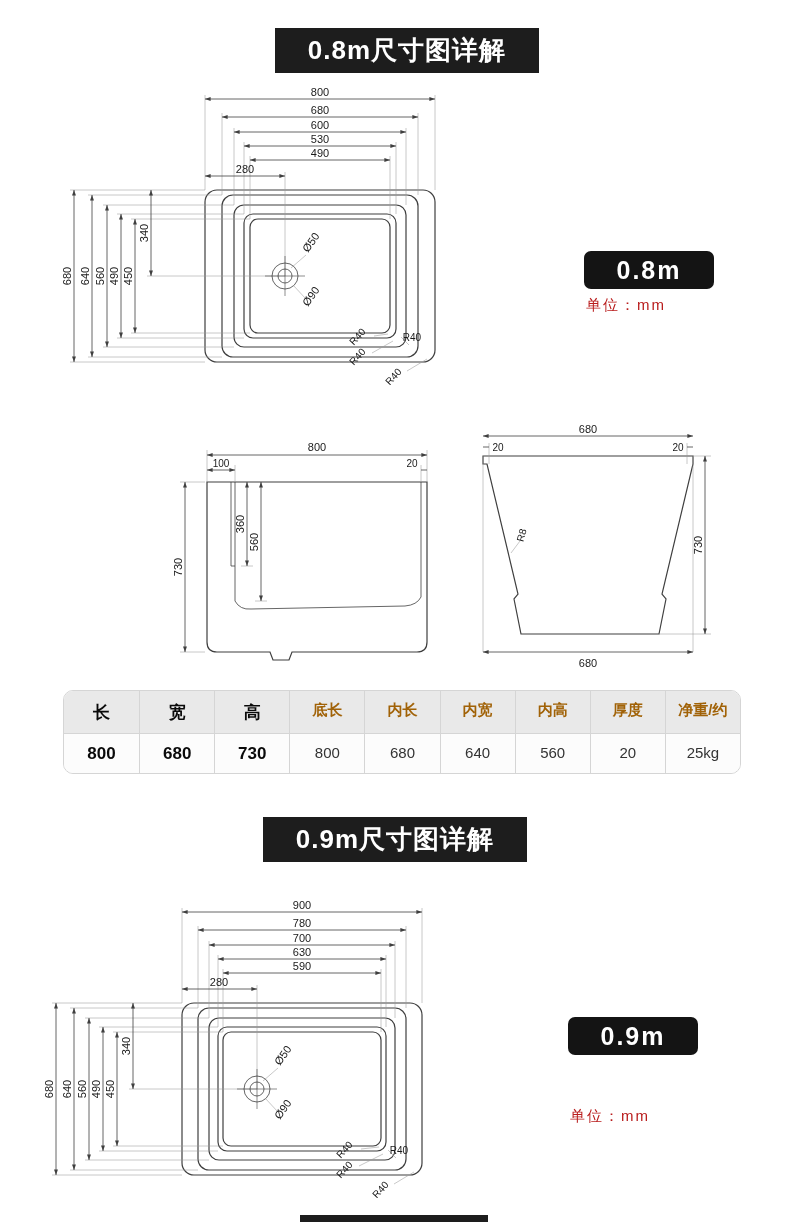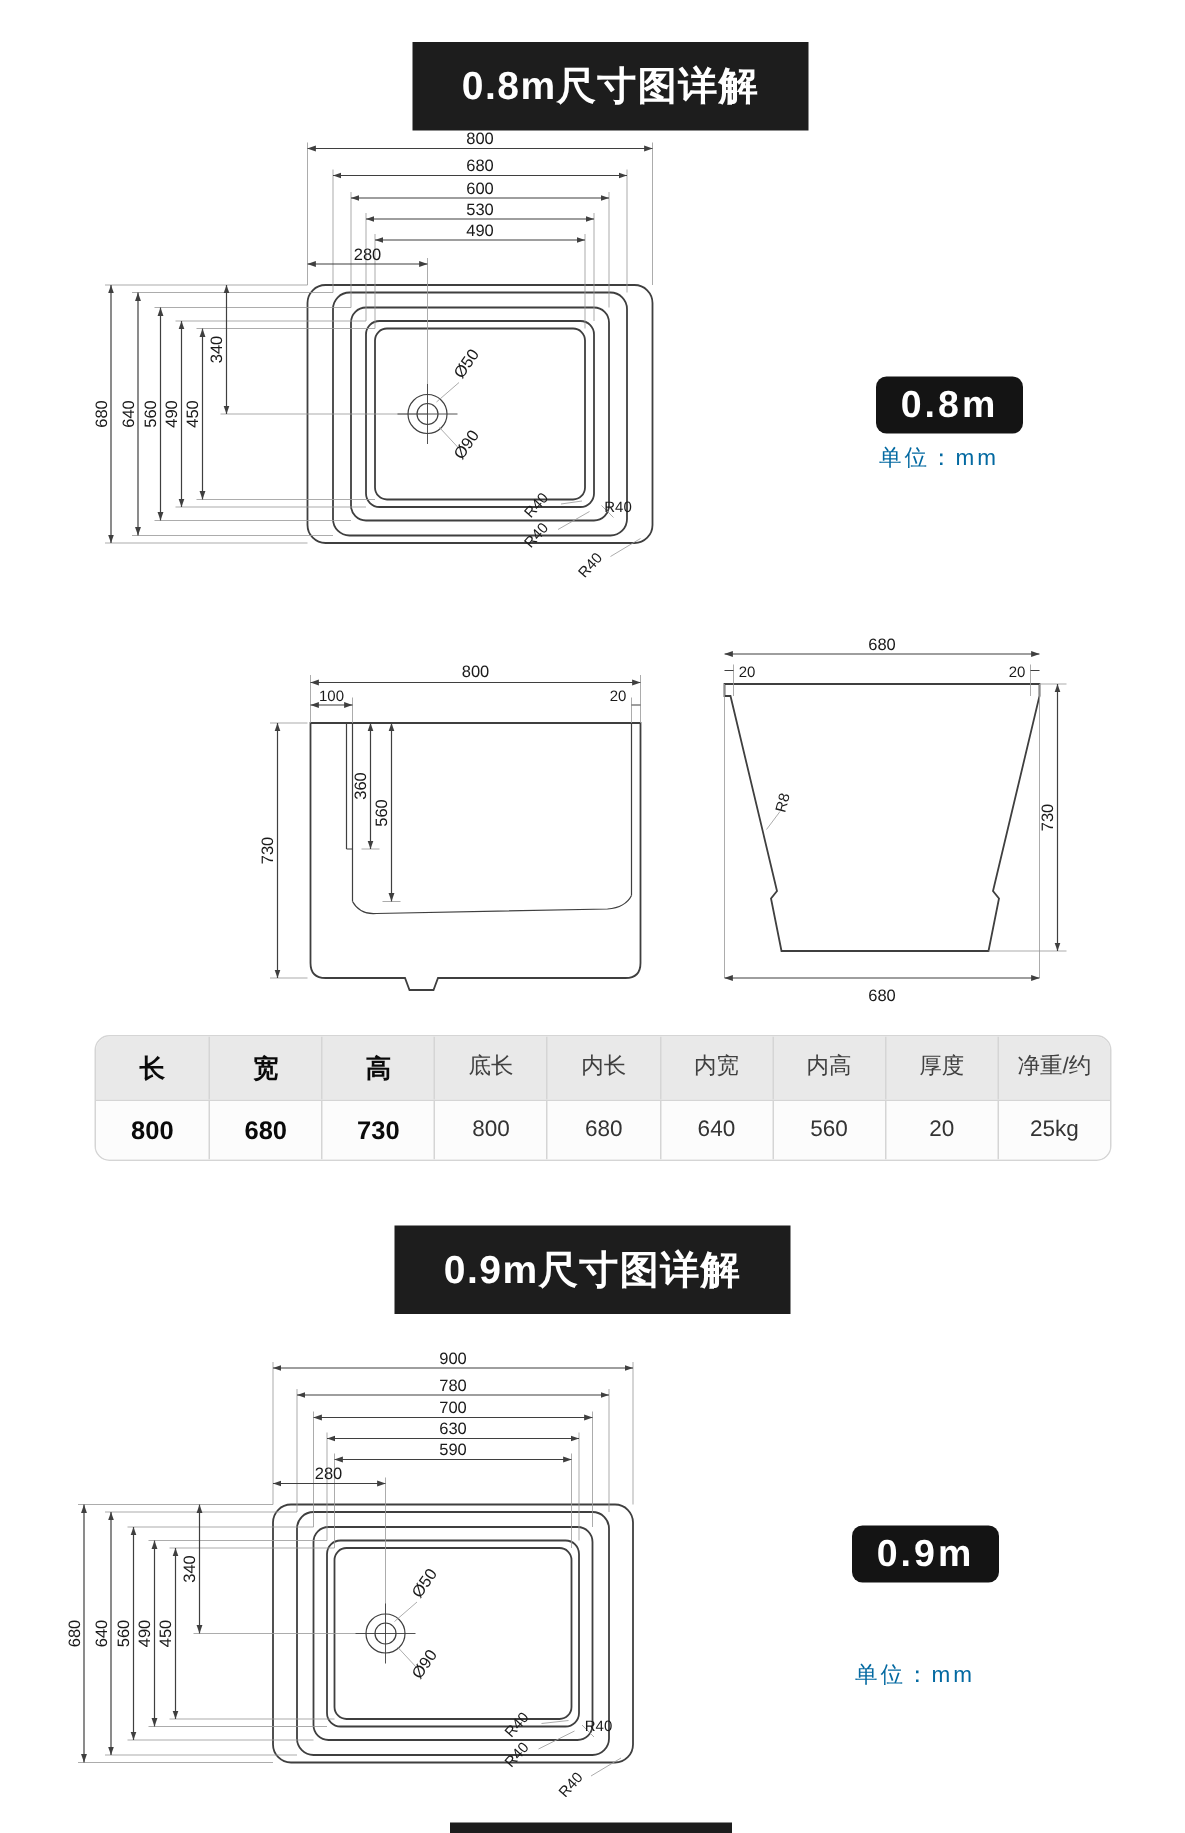--- a/index.html
+++ b/index.html
@@ -1,42 +1,42 @@
 <!DOCTYPE html>
 <html><head>
 <meta charset="utf-8">
 <style>
   * { margin:0; padding:0; box-sizing:border-box; }
   html,body { width:790px; height:1222px; }
   body { background:#fff; font-family:"Liberation Sans","DejaVu Sans",sans-serif; position:relative; overflow:hidden; }
   .abs { position:absolute; }
-  .banner { position:absolute; width:264px; height:59px; background:#1d1d1d; color:#fff;
+  .banner { position:absolute; width:264px; height:45px; background:#1d1d1d; color:#fff;
             display:flex; align-items:center; justify-content:center;
             font-size:26px; font-weight:700; letter-spacing:1px; }
-  .badge { position:absolute; width:98px; height:38px; background:#141414; color:#fff;
+  .badge { position:absolute; width:130px; height:38px; background:#141414; color:#fff;
            border-radius:7px; display:flex; align-items:center; justify-content:center;
            font-size:25px; font-weight:700; letter-spacing:2px; }
-  .unit { position:absolute; font-size:15px; color:#0369a1; letter-spacing:2px; }
+  .unit { position:absolute; font-size:15px; color:#b91c1c; letter-spacing:2px; }
   svg text { font-family:"Liberation Sans","DejaVu Sans",sans-serif; }
   .dt  { font-size:11px; fill:#1a1a1a; }
   .dts { font-size:10px; fill:#1a1a1a; }
   .ln  { fill:none; stroke:#3f3f3f; stroke-width:1.2; }
   .ln2 { fill:none; stroke:#3f3f3f; stroke-width:.8; }
   .dim { stroke:#3f3f3f; stroke-width:.8; }
   .ext { stroke:#9a9a9a; stroke-width:.55; fill:none; }
   .ch  { stroke:#3f3f3f; stroke-width:.6; }
   .spec-table { position:absolute; left:63px; top:690px; width:678px;
                 border:1px solid #d5d5d5; border-radius:10px; overflow:hidden; background:#fcfcfc; }
   .tr { display:grid; grid-template-columns:repeat(9,1fr); }
   .th-row { background:#e9e9e9; }
   .val-row { border-top:1px solid #d5d5d5; background:#fcfcfc; }
   .cell { text-align:center; padding:10px 0 9px 0; border-left:1px solid #d5d5d5;
           font-size:15px; color:#333; }
   .tr .cell:first-child { border-left:none; }
-  .th-row .cell { font-weight:400; color:#404040; }
+  .th-row .cell { font-weight:700; color:#a16207; }
   .cell.strong { font-weight:700; color:#0a0a0a; font-size:17px; }
   .bottom-strip { position:absolute; left:300px; top:1215px; width:188px; height:7px; background:#1d1d1d; }
 </style>
 </head>
 <body>
 
 <div class="banner" style="left:275px;top:28px">
   <span>0.8m尺寸图详解</span>
 </div>
 

